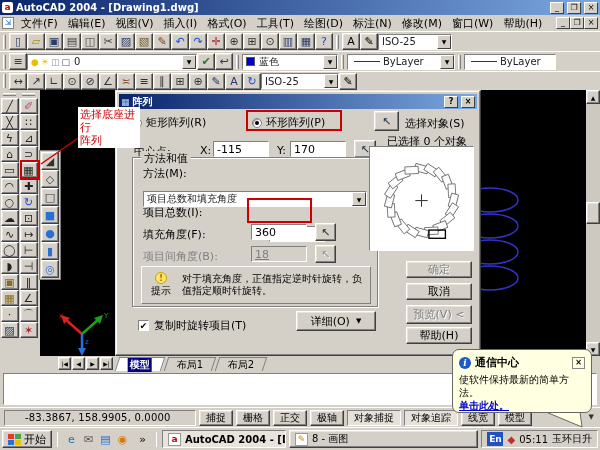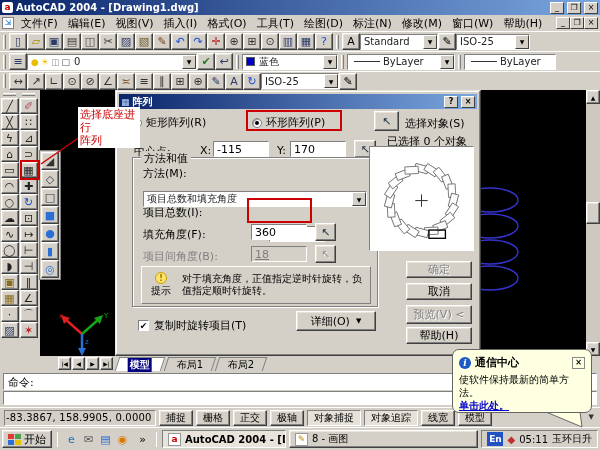--- a/index.html
+++ b/index.html
@@ -75,21 +75,21 @@
   .tab>span{transform:skewX(18deg);font-size:10px;white-space:nowrap}
   .tab.active{background:#fff}
   .tab.active>span{background:var(--active_tab_bg,#000080);color:#fff;padding:0 2px;font-weight:bold}
   
   .cmd{height:36px;background:var(--chrome,#d4d0c8);padding:2px 3px;display:flex;flex-direction:column;gap:1px}
   .cmdline{background:#fff;border:1px solid;border-color:#808080 #fff #fff #808080;padding:1px 4px;font-size:11px}
   .cmdhist{height:17px}
   .cmdin{flex:1}
   
   .statusbar{height:20px;display:flex;align-items:center;background:var(--chrome,#d4d0c8);padding:0 4px;gap:3px;position:relative;border-top:1px solid #fff}
-  .coords{width:152px;height:16px;display:flex;align-items:center;padding:0 1px;background:#d4d0c8;font-size:10px;letter-spacing:.2px}
+  .coords{width:192px;height:16px;display:flex;align-items:center;padding:0 20px;background:#d4d0c8;font-size:10px;letter-spacing:.2px}
   .stbtn{height:16px;padding:0 6px;display:flex;align-items:center;justify-content:center;font-size:10px;background:var(--chrome,#d4d0c8);white-space:nowrap}
   .stbtn.pressed{border-color:#808080 #fff #fff #808080;background:#e6e2da;box-shadow:none}
   .tray-sat{position:absolute;right:22px;top:2px;width:16px;height:15px;display:flex;align-items:center;justify-content:center;font-size:10px;color:#e09a00;background:var(--chrome,#d4d0c8)}
   .tray-exp{position:absolute;right:6px;top:5px;font-size:7px;color:#333}
   
   .taskbar{height:23px;display:flex;align-items:center;gap:3px;background:var(--chrome,#d4d0c8);border-top:1px solid #fff;padding:0 2px}
   .startbtn{height:18px;display:flex;align-items:center;gap:3px;padding:0 5px;font-weight:normal;font-size:11px;flex:none}
   .flag{display:grid;grid-template-columns:6px 6px;grid-template-rows:5px 5px;gap:1px;flex:none}
   .flag i{display:block}
   .qlicon{width:17px;height:16px;display:flex;align-items:center;justify-content:center;font-size:11px;flex:none}
@@ -197,24 +197,20 @@
         <span class="tbtn bevel-out">
           <span class="g" style="color: rgb(43, 58, 103);">▦</span>
         </span>
         <span class="tbtn bevel-out">
           <span class="g" style="color: rgb(29, 78, 216);">?</span>
         </span>
       </span>
     <span class="grip"></span>
     <span class="tbtn bevel-out">
         <span class="g">A</span>
-      </span>
-    <span class="combo" style="width:78px">
-        <span class="cval">Standard</span>
-        <span class="arrowbtn">▼</span>
       </span>
     <span class="tbtn bevel-out">
         <span class="g">✎</span>
       </span>
     <span class="combo" style="width:74px">
         <span class="cval">ISO-25</span>
         <span class="arrowbtn">▼</span>
       </span>
   </div>
 
@@ -605,21 +601,20 @@
         <span class="tab">
           <span>布局1</span>
         </span>
         <span class="tab">
           <span>布局2</span>
         </span>
       </span>
   </div>
 
   <div class="cmd">
-    <div class="cmdline cmdhist">命令:</div>
     <div class="cmdline cmdin"></div>
   </div>
 
   <div class="statusbar">
     <span class="coords bevel-in">-83.3867, 158.9905, 0.0000</span>
     <span style="display:flex;gap:3px;align-items:flex-end">
 
     <span class="stbtn bevel-out">捕捉</span>
         <span class="stbtn bevel-out">栅格</span>
         <span class="stbtn bevel-out">正交</span>

